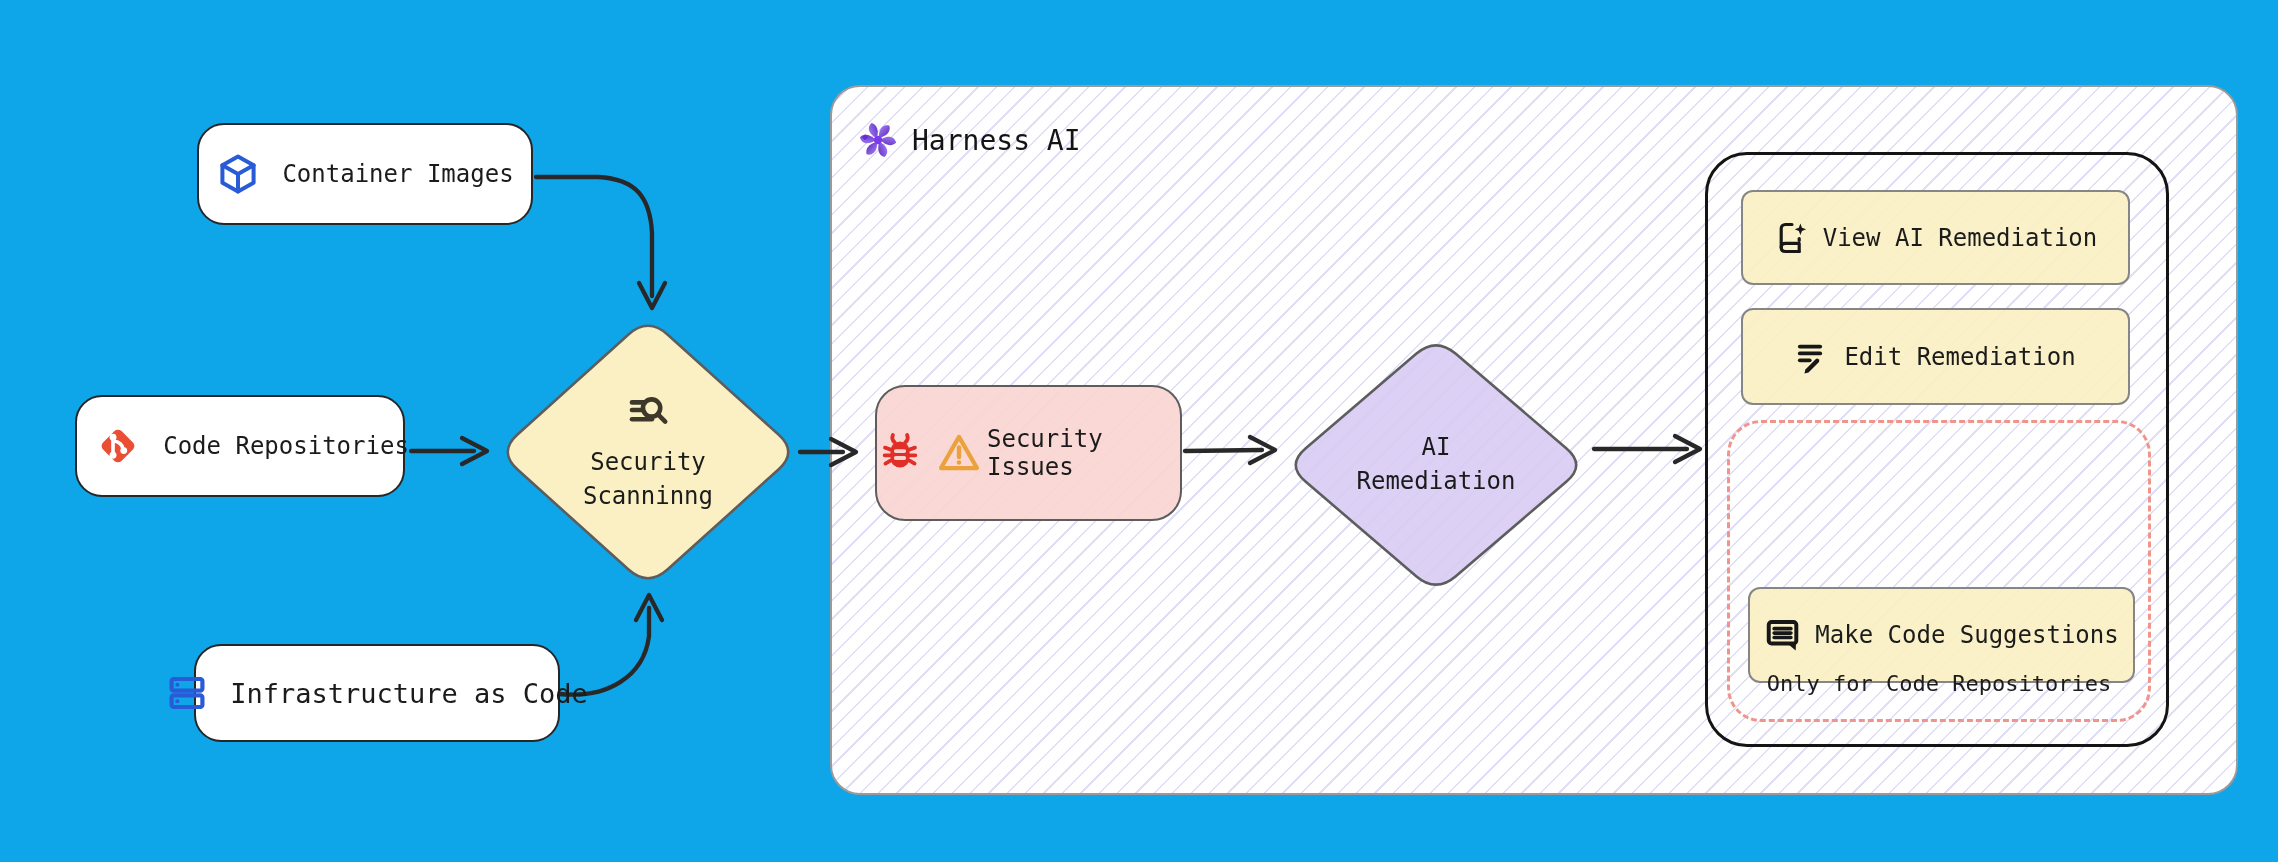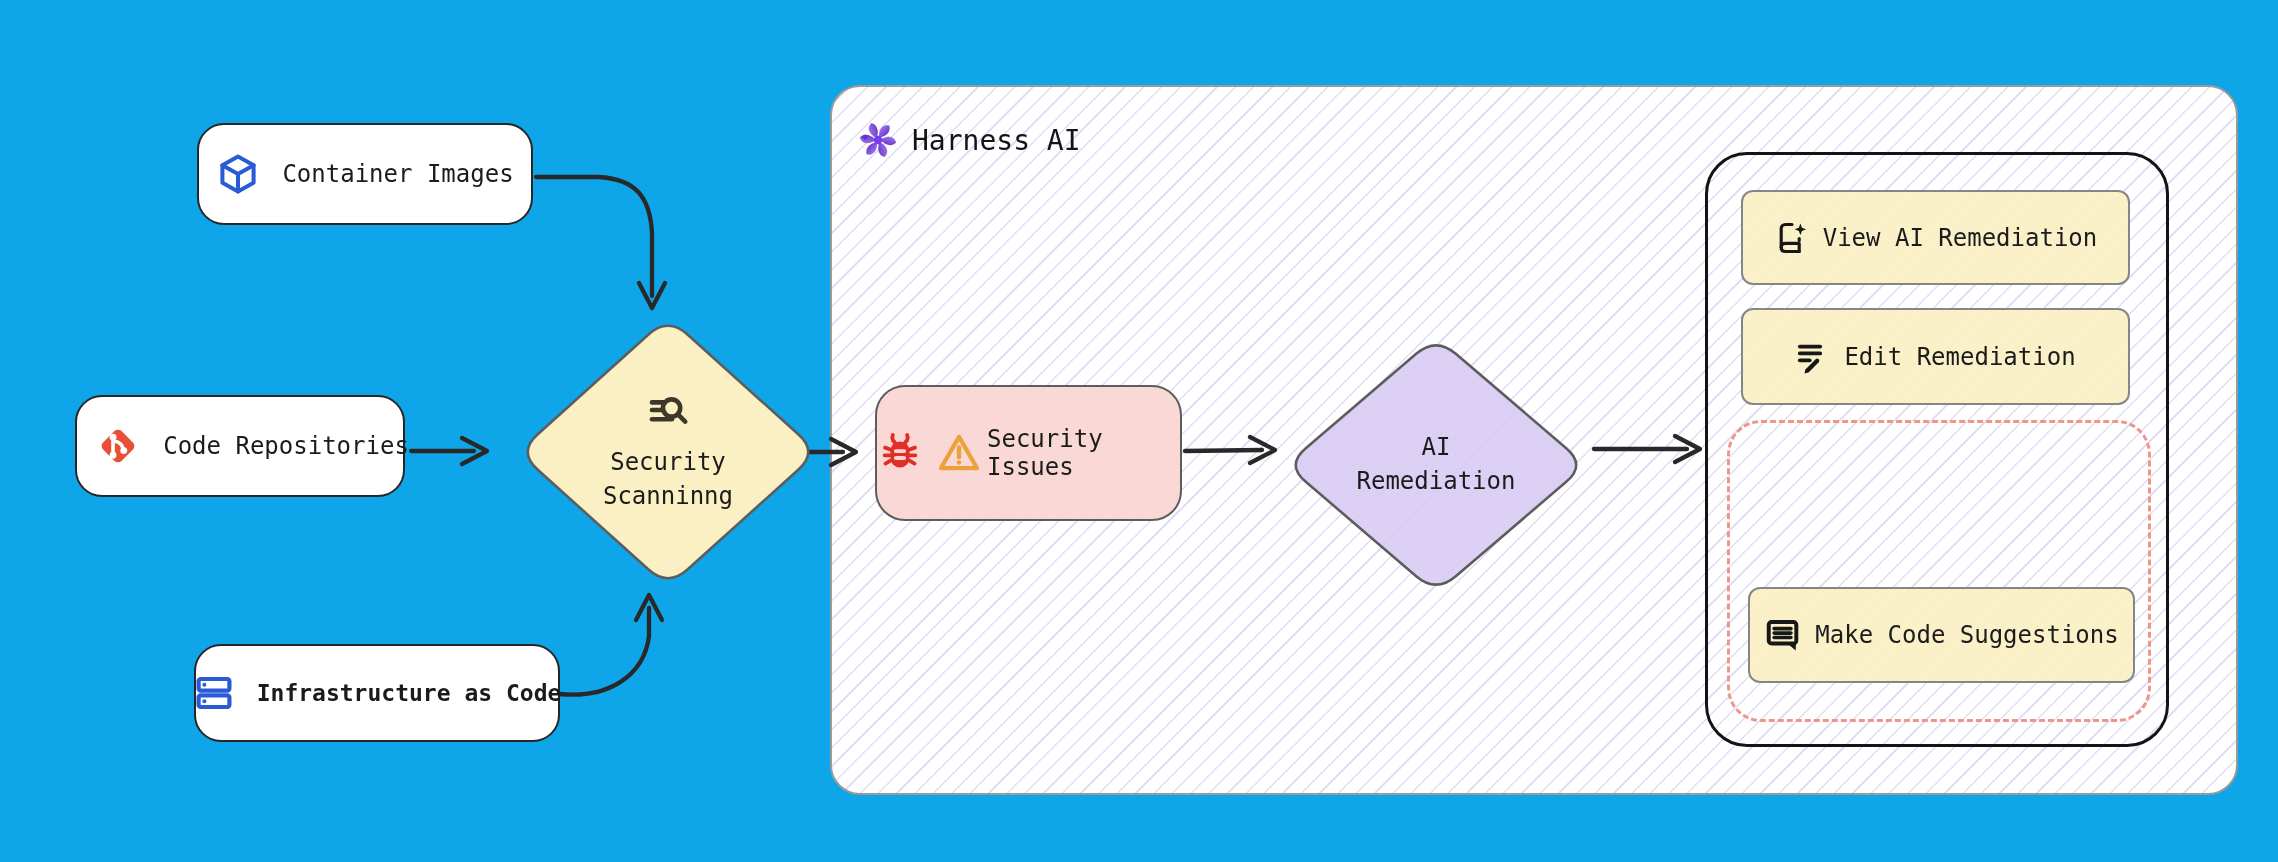--- a/index.html
+++ b/index.html
@@ -11,21 +11,21 @@
   .harness-box{left:830px;top:85px;width:1408px;height:710px;
     border:2.5px solid #9a9a9a;border-radius:30px;box-sizing:border-box;
     background:repeating-linear-gradient(135deg,#ffffff 0px,#ffffff 11.4px,#e0dff5 11.4px,#e0dff5 13px);}
   .harness-header{left:856px;top:118px;display:flex;align-items:center;gap:12px;}
   .harness-title{font-size:28px;color:#141414;}
 
   
   .src-box{background:#ffffff;border:2.8px solid #262626;border-radius:27px;
     box-sizing:border-box;display:flex;align-items:center;justify-content:center;gap:22px;}
   .src-label{font-size:24px;white-space:nowrap;}
-  .label-sm{font-size:23px;font-weight:bold;}
+  .label-sm{font-size:27px;}
 
   
   .diamond-wrap{pointer-events:none;}
   .diamond-content{position:absolute;left:0;top:0;width:100%;height:100%;
     display:flex;flex-direction:column;align-items:center;justify-content:center;text-align:center;}
   .diamond-line{font-size:24px;line-height:1.4;}
 
   
   .issues-box{left:875px;top:385px;width:307px;height:136px;
     background:rgba(248,213,209,0.92);border:2.6px solid #5d5d5d;border-radius:30px;
@@ -124,21 +124,21 @@
       <svg width="42" height="42" viewBox="0 0 24 24" fill="none" stroke="#2a5bd7" stroke-width="2.4" stroke-linejoin="round">
         <rect x="3.2" y="4" width="17.6" height="6.6" rx="1.2"></rect>
         <rect x="3.2" y="13.4" width="17.6" height="6.6" rx="1.2"></rect>
         <circle cx="6.5" cy="7.3" r="1.15" fill="#2a5bd7" stroke="none"></circle>
         <circle cx="6.5" cy="16.7" r="1.15" fill="#2a5bd7" stroke="none"></circle>
       </svg>
     </span>
     <span class="src-label label-sm">Infrastructure as Code</span>
   </div>
 
-  <div class="abs diamond-wrap" style="left:513px;top:310px;width:310px;height:284px;">
+  <div class="abs diamond-wrap" style="left:493px;top:310px;width:310px;height:284px;">
     <svg width="310" height="284" viewBox="0 0 310 284">
       <path d="M174.5 24.5 L285.5 124.5 Q305 142 285.5 159.5 L174.5 259.5 Q155 277 135.5 259.5 L24.5 159.5 Q5 142 24.5 124.5 L135.5 24.5 Q155 7 174.5 24.5 Z" fill="#faf0c3" stroke="#5d5d5d" stroke-width="2.6"></path>
     </svg>
     <div class="diamond-content">
       <span style="margin-bottom:8px;">
         <svg width="48" height="48" viewBox="0 0 24 24" fill="none" stroke="#3e382a" stroke-width="2.3" stroke-linecap="round">
           <path d="M4 6.2 H10.2"></path>
           <path d="M4 10 H9"></path>
           <path d="M4 14.6 H14"></path>
           <circle cx="13.8" cy="9" r="4.3"></circle>
@@ -214,14 +214,15 @@
     <span>
       <svg width="38" height="38" viewBox="0 0 24 24" fill="none" stroke="#171717">
         <rect x="3" y="3.8" width="17.4" height="13.6" rx="1.8" stroke-width="2.5"></rect>
         <path d="M6.4 8 H17 M6.4 10.8 H17 M6.4 13.6 H17" stroke-width="2.3" stroke-linecap="round"></path>
         <path d="M14.6 17.2 L20 21.8 L20.2 17.2 Z" fill="#171717" stroke="none"></path>
       </svg>
     </span>
     <span class="action-label">Make Code Suggestions</span>
   </div>
 
+  <div class="abs repo-note">Only for Code Repositories</div>
 
 </div>
 
 </body></html>

